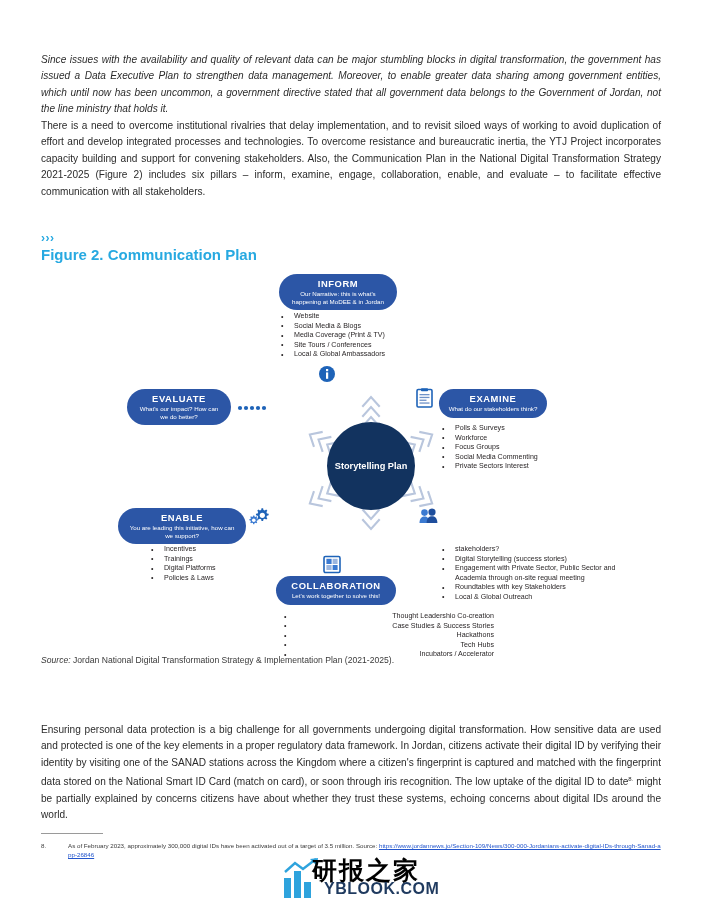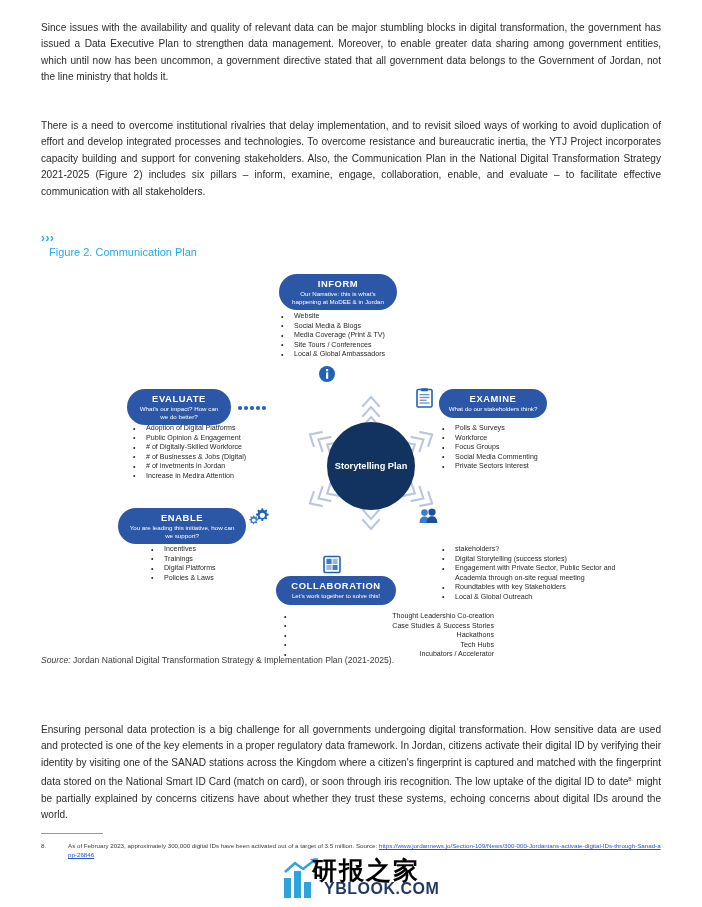--- a/index.html
+++ b/index.html
@@ -23,42 +23,41 @@
   
   .para {
     position: absolute;
     left: 41px;
     width: 620px;
     font-size: 10.1px;
     line-height: 16.4px;
     text-align: justify;
     color: #2b2b2b;
   }
-  #para-1 { top: 20px; }
+  #para-1 { top: 52px; font-style: italic; }
   #para-2 { top: 118px; }
   #para-3 { top: 722px; }
 
   
   .fig-chevrons {
     position: absolute;
     left: 41px;
     top: 231px;
     font-size: 12px;
     font-weight: bold;
     letter-spacing: 0.5px;
     color: #27a9e1;
   }
   .fig-title {
     position: absolute;
     left: 41px;
     top: 246px;
-    font-size: 11px;
-    font-weight: normal;
+    font-size: 15px;
+    font-weight: bold;
     color: #27a9e1;
-    margin-left: 8px;
   }
 
   
   .figure {
     position: absolute;
     left: 41px;
     top: 268px;
     width: 620px;
     height: 400px;
   }
@@ -409,28 +408,20 @@
       <span class="pill-title">EVALUATE</span>
       <span class="pill-sub">What's our impact? How can we do better?</span>
     </div>
     <svg class="fig-icon" style="left:196px; top:136px;" width="30" height="8" viewBox="0 0 30 8">
       <circle cx="3" cy="4" r="2.1" fill="#1e63b8"></circle>
       <circle cx="9" cy="4" r="2.1" fill="#1e63b8"></circle>
       <circle cx="15" cy="4" r="2.1" fill="#1e63b8"></circle>
       <circle cx="21" cy="4" r="2.1" fill="#1e63b8"></circle>
       <circle cx="27" cy="4" r="2.1" fill="#1e63b8"></circle>
     </svg>
-    <ul class="bullets" style="left:92px; top:156px; width:200px;">
-      <li>Adoption of Digital Platforms</li>
-      <li>Public Opinion &amp; Engagement</li>
-      <li># of Digitally-Skilled Workforce</li>
-      <li># of Businesses &amp; Jobs (Digital)</li>
-      <li># of invetments in Jordan</li>
-      <li>Increase in Medira Attention</li>
-    </ul>
 
   </div>
 
   <div class="source">
     <em>Source:</em><span> Jordan National Digital Transformation Strategy &amp; Implementation Plan (2021-2025).</span>
   </div>
 
   <div class="para" id="para-3"><span>Ensuring personal data protection is a big challenge for all governments undergoing digital transformation. How sensitive data are used and protected is one of the key elements in a proper regulatory data framework. In Jordan, citizens activate their digital ID by verifying their identity by visiting one of the SANAD stations across the Kingdom where a citizen's fingerprint is captured and matched with the fingerprint data stored on the National Smart ID Card (match on card), or soon through iris recognition. The low uptake of the digital ID to date</span><sup style="font-size:6px;">8.</sup> might be partially explained by concerns citizens have about whether they trust these systems, echoing concerns about digital IDs around the world.</div>
 
   <div class="fn-rule"></div>

